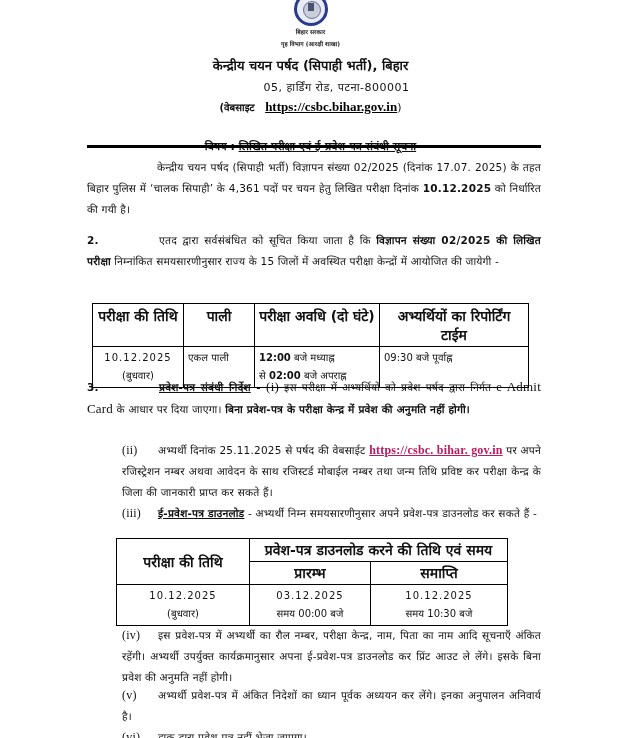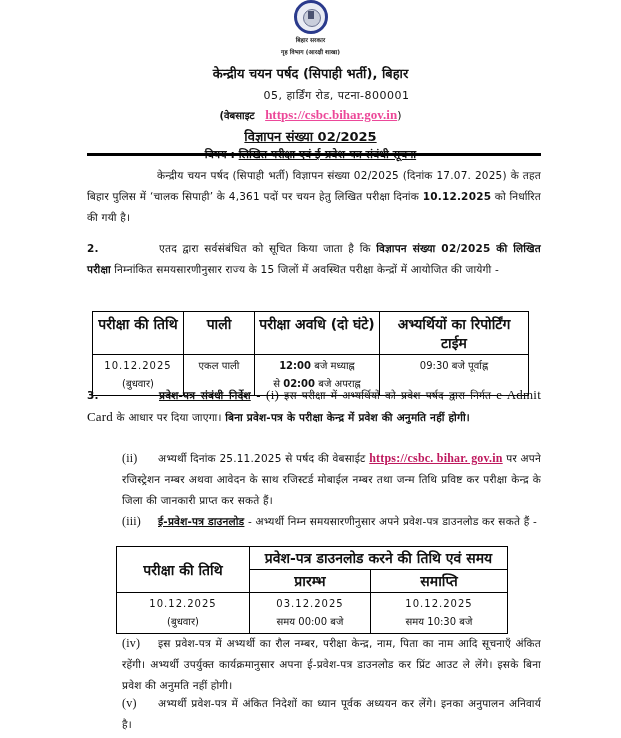--- a/index.html
+++ b/index.html
@@ -1,20 +1,20 @@
 <!DOCTYPE html>
 <html><head>
   <meta charset="utf-8">
   <style>
     html, body { margin: 0; padding: 0; background: #ffffff; }
     body {
       width: 621px; height: 738px; overflow: hidden; position: relative;
       font-family: "DejaVu Sans", sans-serif; color: #111;
     }
-    .page { position: absolute; left: 0; top: 8px; width: 621px; height: 660px; }
+    .page { position: absolute; left: 0; top: 0; width: 621px; height: 660px; }
 
     
     .logo {
       position: absolute; left: 294px; top: -8px; width: 34px; height: 34px;
       border-radius: 50%; border: 3px solid #2a3a8c; background: #e9ecf4;
       box-sizing: border-box;
     }
     .logo .inner {
       position: absolute; left: 6px; top: 6px; width: 16px; height: 16px;
       border-radius: 50%; background: #c9cedb; border: 1px solid #6a7290;
@@ -34,21 +34,21 @@
       position: absolute; left: 0; top: 79px; width: 621px; text-align: center;
       font-size: 11px; letter-spacing: 0.5px; margin-left: 26px;
     }
     .web {
       position: absolute; left: 0; top: 99px; width: 621px; text-align: center;
       font-size: 11px;
     }
     .web .lbl { font-weight: bold; font-size: 10px; }
     .web a {
       font-family: "Liberation Serif", serif; font-weight: bold; font-size: 13px;
-      color: #ec4899; text-decoration: underline;
+      color: #000000; text-decoration: underline;
     }
     .adv {
       position: absolute; left: 0; top: 119px; width: 621px; text-align: center;
       font-size: 13px; font-weight: bold;
     }
     .adv span { text-decoration: underline; }
     .subject {
       position: absolute; left: 0; top: 138px; width: 621px; text-align: center;
       font-size: 11px; font-weight: bold;
     }
@@ -72,21 +72,21 @@
     }
     .roman { display: inline-block; width: 36px; font-family: "Liberation Serif", serif; font-size: 12px; }
     .link {
       font-family: "Liberation Serif", serif; font-weight: bold; color: #be185d;
       text-decoration: underline; font-size: 12px;
     }
     .serif { font-family: "Liberation Serif", serif; font-size: 13px; }
 
     
     table { border-collapse: collapse; position: absolute; font-size: 10px; }
-    td, th { border: 1px solid #000; padding: 2px 4px; vertical-align: top; text-align: center; }
+    td, th { border: 1px solid #000; padding: 2px 4px; vertical-align: top; }
     th { font-weight: bold; text-align: center; font-size: 14px; }
     .t1 { left: 92px; top: 303px; width: 437px; }
     .t1 td { line-height: 18px; }
     .t2 { left: 116px; top: 538px; width: 392px; }
     .t2 td, .t2 th { text-align: center; line-height: 18px; }
     .c { text-align: center; }
   </style>
 </head>
 <body>
 
@@ -96,23 +96,20 @@
     <div class="inner"></div>
     <div class="emblem"></div>
   </div>
   <div class="small-line" style="top:28px;">बिहार सरकार</div>
   <div class="small-line" style="top:40px;">गृह विभाग (आरक्षी शाखा)</div>
   <div class="org">केन्द्रीय चयन पर्षद (सिपाही भर्ती), बिहार</div>
   <div class="addr">05, हार्डिंग रोड,   पटना-800001</div>
   <div class="web">
     <span class="lbl">(वेबसाइट</span>&nbsp;&nbsp;
     <a>https://csbc.bihar.gov.in</a><span>)</span>
-  </div>
-  <div class="adv">
-    <span>विज्ञापन संख्या 02/2025</span>
   </div>
   <div class="subject">
     <span>विषय :</span>
     <span class="u">लिखित परीक्षा एवं ई-प्रवेश-पत्र संबंधी सूचना</span>
   </div>
   <div class="rule" style="top:145px;"></div>
 
   <div class="para" style="top:157px;">
     <span class="ind"></span><span>केन्द्रीय चयन पर्षद (सिपाही भर्ती) विज्ञापन संख्या 02/2025 (दिनांक 17.07. 2025) के तहत बिहार पुलिस में ‘चालक सिपाही’ के 4,361 पदों पर चयन हेतु लिखित परीक्षा दिनांक </span><span class="b">10.12.2025</span><span> को निर्धारित की गयी है।</span>
   </div>

